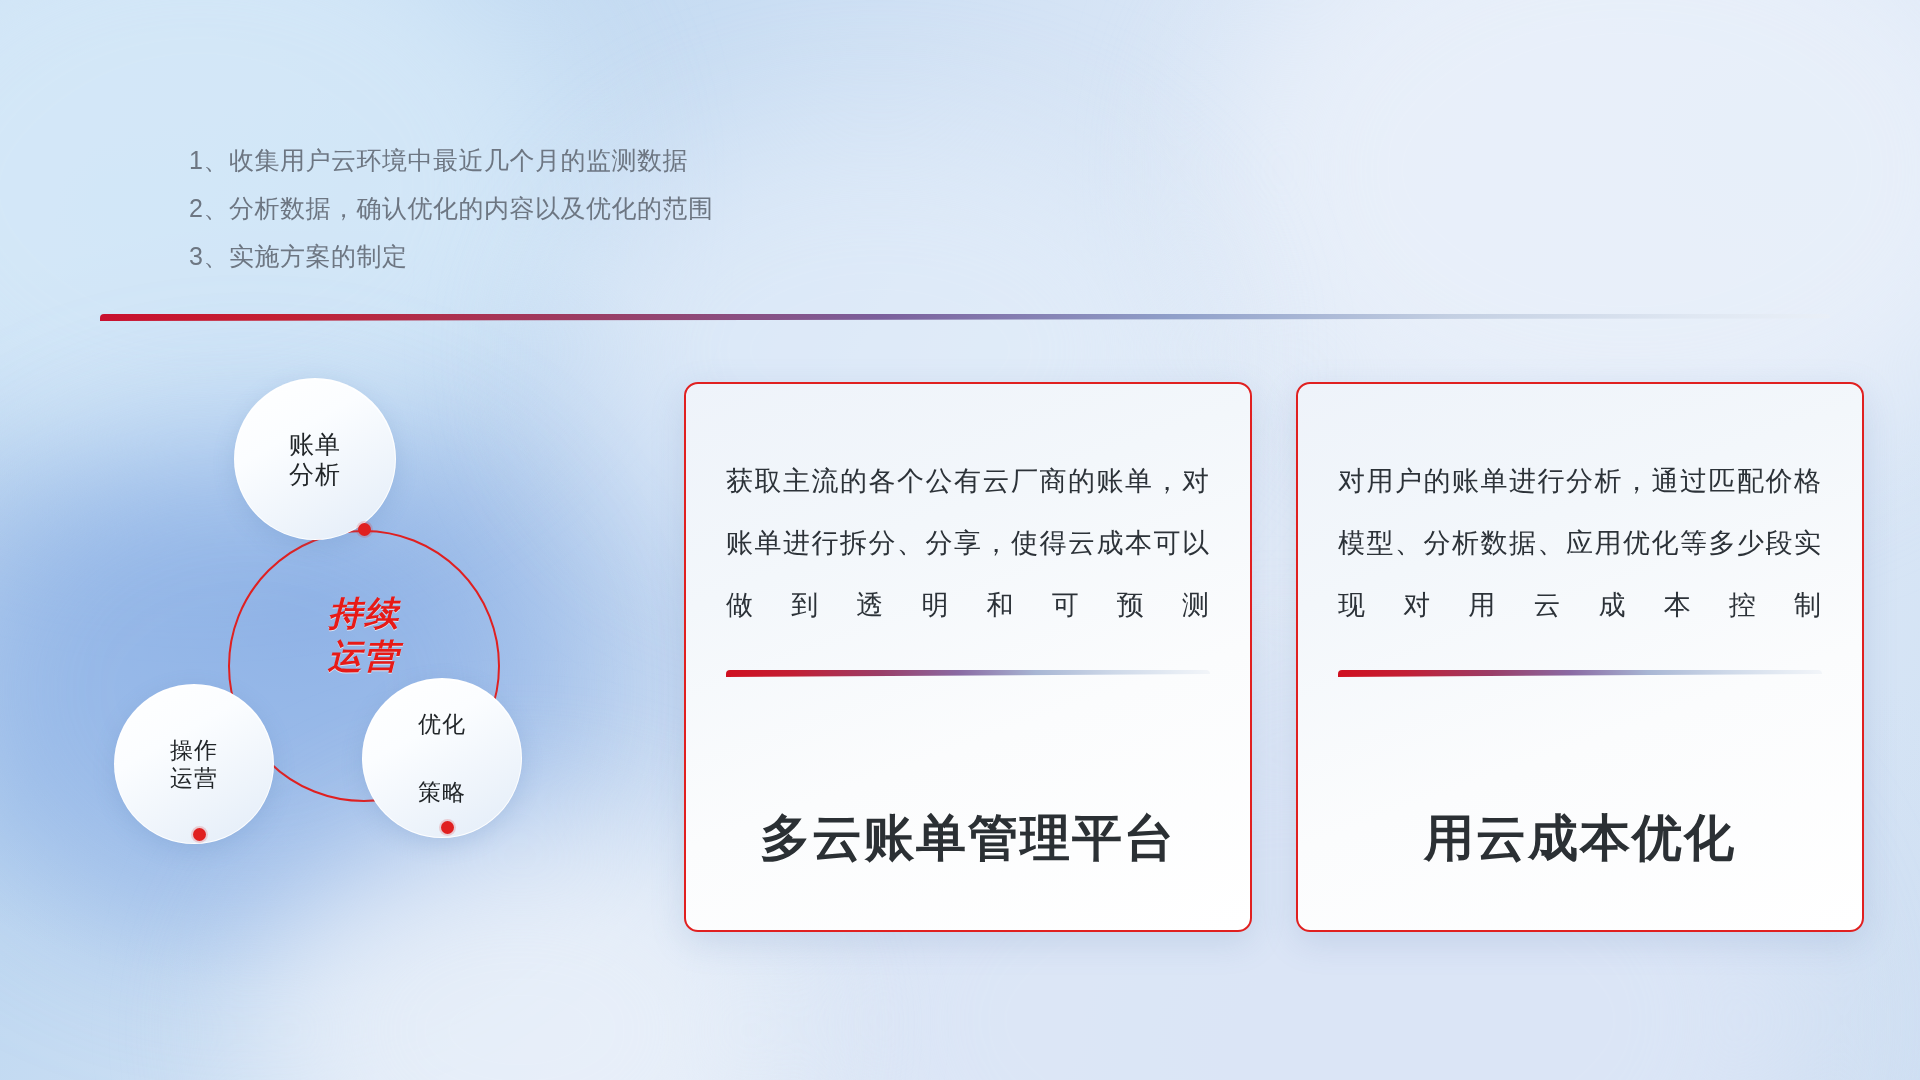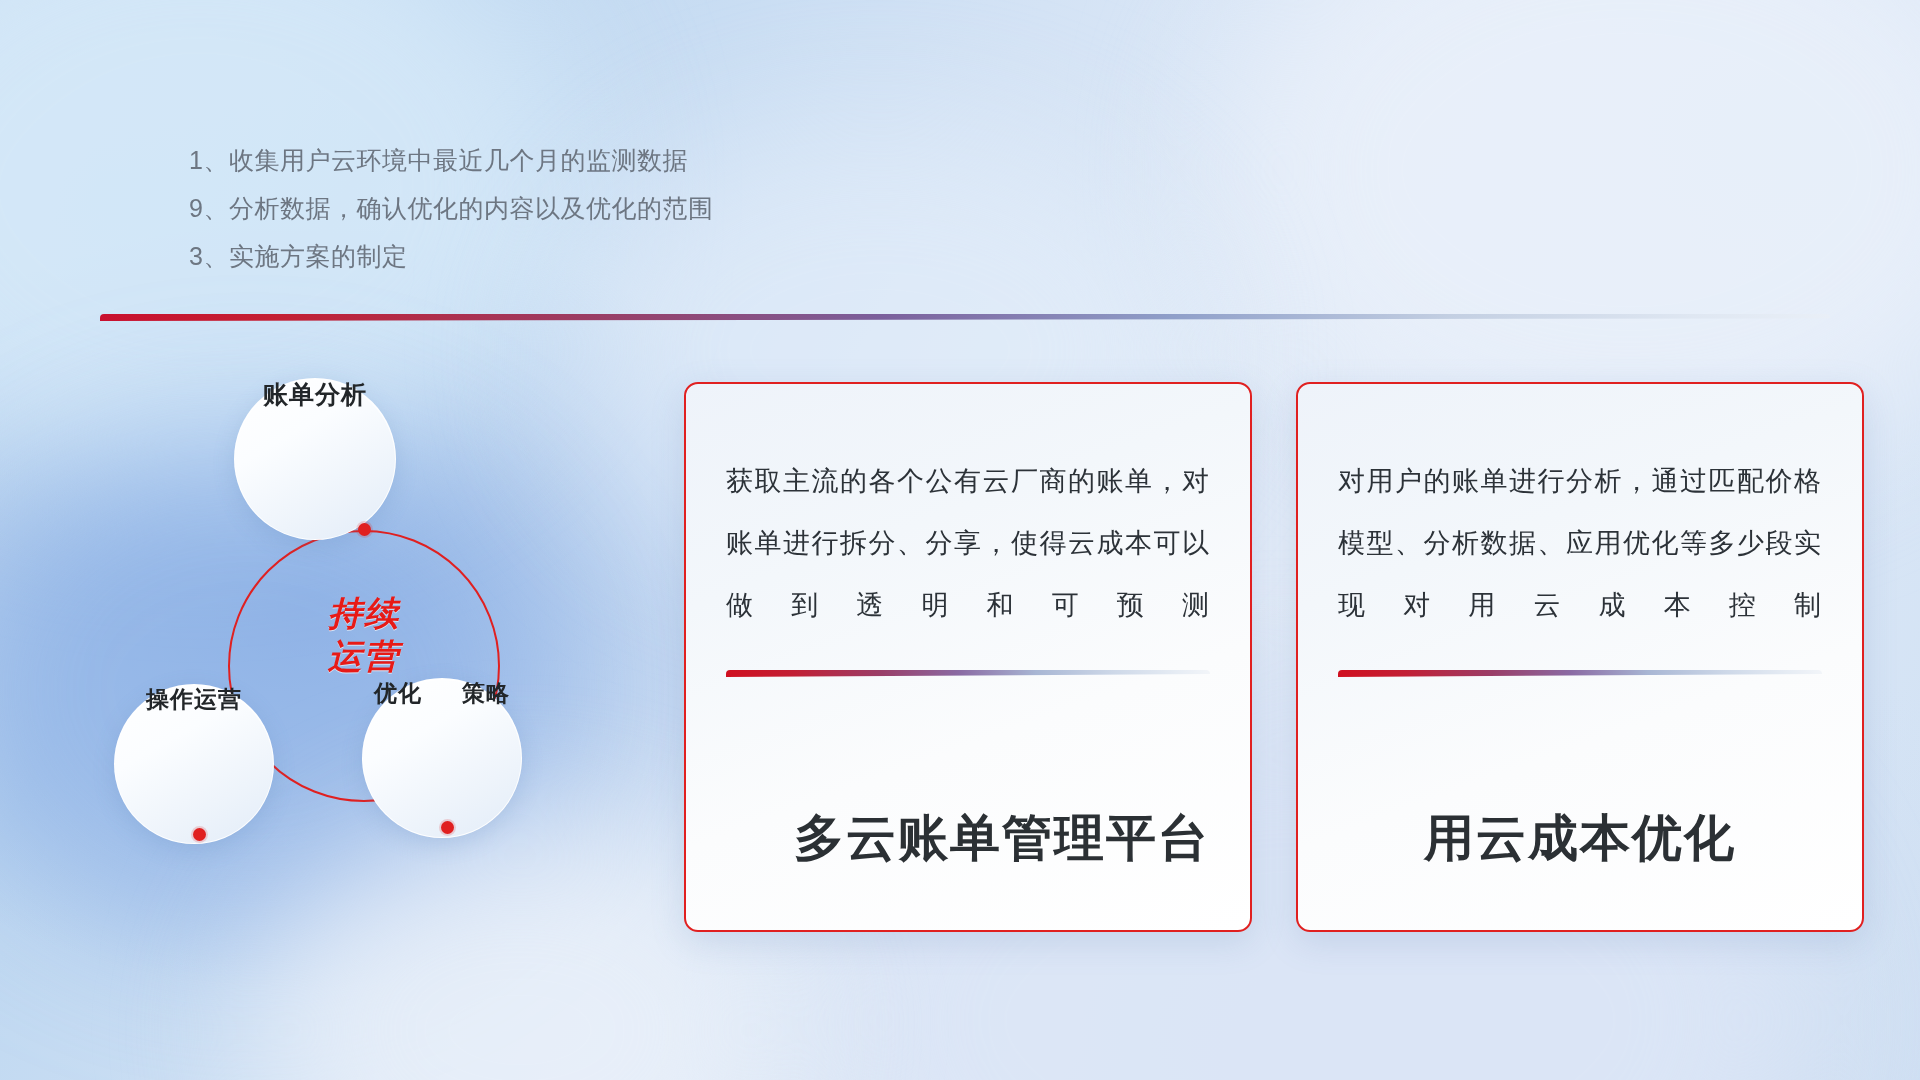--- a/index.html
+++ b/index.html
@@ -78,24 +78,25 @@
   .ring-main { left: 132px; top: 170px; width: 272px; height: 272px; }
 
   .bubble {
     position: absolute;
     border-radius: 50%;
     box-sizing: border-box;
     border: 1.6px solid rgba(255,255,255,0.95);
     background: linear-gradient(150deg, #ffffff 0%, #fbfdff 35%, #eef4fb 70%, #e2ecf8 100%);
     box-shadow: 0 6px 22px rgba(90,130,185,0.20), inset 0 1px 0 rgba(255,255,255,0.9);
     display: flex;
-    flex-direction: row;
+    flex-direction: column;
+    align-items: center;
     justify-content: center;
     color: #222629;
-    font-weight: bold;
+    font-weight: normal;
     letter-spacing: 1px;
   }
   .bubble span { display: block; line-height: 1.22; }
 
   .bubble-top    { left: 138px; top: 18px;  width: 162px; height: 162px; font-size: 25px; }
   .bubble-left   { left: 18px;  top: 324px; width: 160px; height: 160px; font-size: 23px; }
   .bubble-right  { left: 266px; top: 318px; width: 160px; height: 160px; font-size: 23px; gap: 40px; }
 
   .node-dot {
     position: absolute;
@@ -131,21 +132,21 @@
     height: 550px;
     border: 2px solid #e02020;
     border-radius: 14px;
     box-sizing: border-box;
     background: linear-gradient(160deg, #eef3fa 0%, #f3f7fb 30%, #fbfcfd 62%, #ffffff 100%);
     box-shadow: 0 10px 34px rgba(86,122,175,0.18);
     display: flex;
     flex-direction: column;
     padding: 66px 40px 40px 40px;
   }
-  .card-1 { left: 684px; align-items: flex-end; }
+  .card-1 { left: 684px; }
   .card-2 { left: 1296px; }
 
   .card-body {
     color: #2c3238;
     font-size: 27px;
     line-height: 62px;
     letter-spacing: 1px;
     text-align: justify;
     text-align-last: justify;
     flex: 0 0 auto;
@@ -185,21 +186,21 @@
 
   <div class="blob blob-a"></div>
   <div class="blob blob-b"></div>
   <div class="blob blob-c"></div>
   <div class="blob blob-d"></div>
   <div class="blob blob-e"></div>
   <div class="blob blob-f"></div>
 
   <div class="list-col list-left">
     <span class="list-item">1、收集用户云环境中最近几个月的监测数据</span>
-    <span class="list-item">9、分析数据，确认优化的内容以及优化的范围</span>
+    <span class="list-item">2、分析数据，确认优化的内容以及优化的范围</span>
     <span class="list-item">3、实施方案的制定</span>
   </div>
 
 
   <div class="top-rule"></div>
 
   <div class="venn">
 
     <div class="ring ring-main"></div>
 

